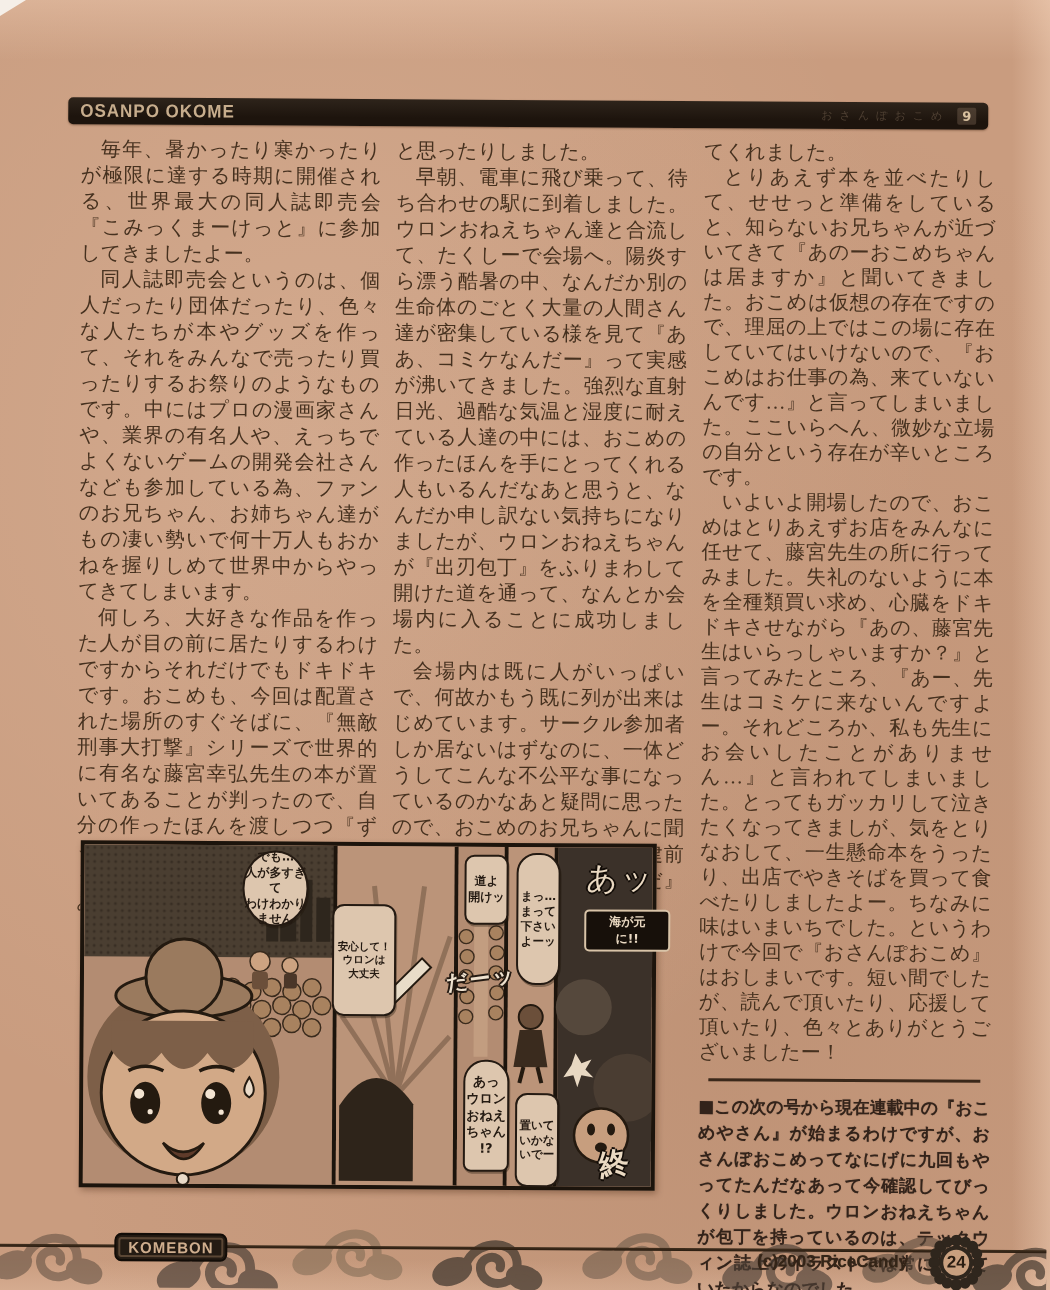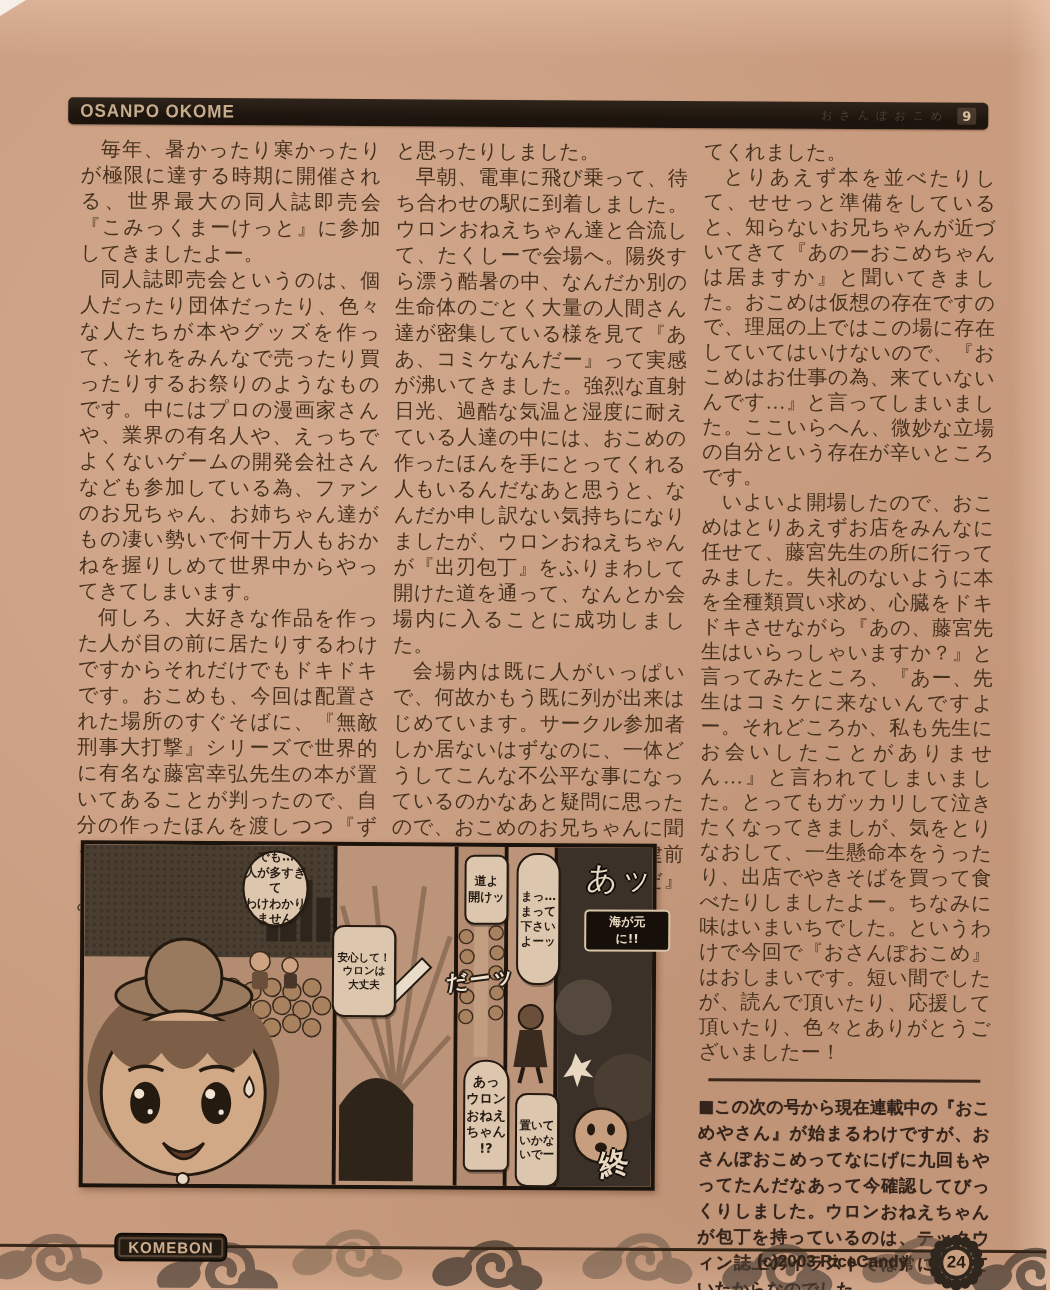--- a/index.html
+++ b/index.html
@@ -69,21 +69,21 @@
   .bubble{
     position:absolute;background:#ddc6ae;border:2.5px solid #241a12;border-radius:16px;
     color:#241a12;font-weight:bold;display:flex;align-items:center;justify-content:center;
     text-align:center;white-space:pre-line;box-sizing:border-box;
     box-shadow:1px 2px 0 rgba(30,20,10,.35);line-height:1.3;
   }
   #b1{left:5px;top:7px;width:96px;height:102px;font-size:13.5px;border-radius:18px;}
   #b1::after{content:"";position:absolute;bottom:-12px;right:14px;width:0;height:0;
     border-left:12px solid transparent;border-top:14px solid #241a12;}
   #b2{left:158px;top:5px;width:66px;height:76px;font-size:12px;border-radius:50%;}
-  #b3{left:248px;top:58px;width:64px;height:92px;font-size:10.5px;border-radius:12px;z-index:2;margin-top:21px;}
+  #b3{left:248px;top:58px;width:64px;height:112px;font-size:10.5px;border-radius:12px;z-index:2;}
   #b4{left:296px;top:12px;width:84px;height:102px;font-size:12.5px;border-radius:45% 55% 50% 50%;z-index:1;}
   #b5{left:380px;top:8px;width:44px;height:70px;font-size:12px;border-radius:10px;}
   #b6{left:432px;top:6px;width:44px;height:132px;font-size:11.5px;border-radius:20px;}
   #b7{left:380px;top:213px;width:46px;height:112px;font-size:13px;border-radius:22px 22px 8px 8px;}
   #b8{left:432px;top:246px;width:44px;height:94px;font-size:11.5px;border-radius:12px;}
   .fx{
     position:absolute;left:362px;top:118px;font-size:21px;font-weight:bold;color:#efe2cf;
     transform:rotate(-8deg);letter-spacing:2px;white-space:nowrap;z-index:3;
     text-shadow:-2px 0 #241a12,2px 0 #241a12,0 -2px #241a12,0 2px #241a12,1px 1px #241a12,-1px -1px #241a12;
   }

